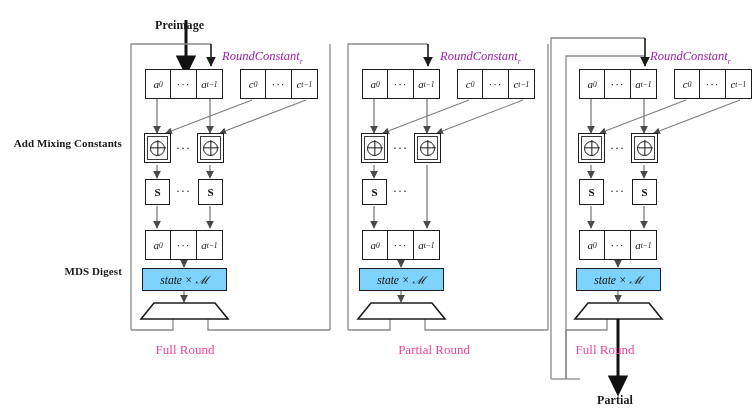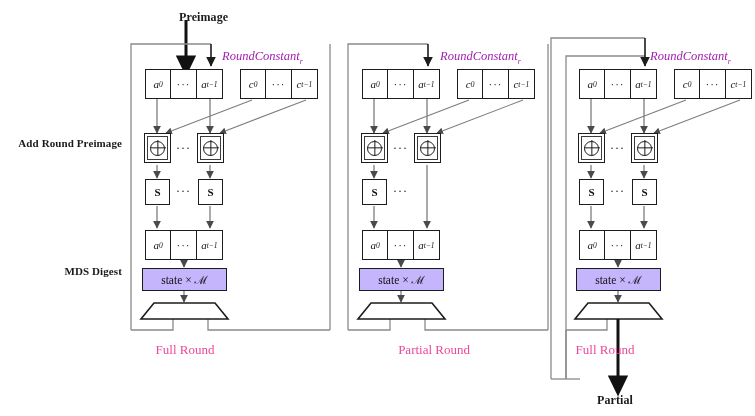--- a/index.html
+++ b/index.html
@@ -95,23 +95,24 @@
   .xorbox .circ::before,.xorbox .circ::after{
     content:"";position:absolute;background:#1c1c1c;
   }
   .xorbox .circ::before{left:-1.5px;right:-1.5px;top:50%;height:1.3px;transform:translateY(-50%);}
   .xorbox .circ::after{top:-1.5px;bottom:-1.5px;left:50%;width:1.3px;transform:translateX(-50%);}
 
   .mdsbox{
     position:absolute;
     box-sizing:border-box;
     border:1.5px solid #1c1c1c;
-    background:#c4b5fd;
+    background:#7dd3fc;
     display:flex;align-items:center;justify-content:center;
     font-family:"Liberation Serif", serif;
+    font-style:italic;
     font-size:11.5px;
     color:#111;
     white-space:nowrap;
   }
 
   .mid-dots{
     position:absolute;
     font-size:12px;color:#111;letter-spacing:1px;
     font-family:"Liberation Serif", serif;
   }
@@ -218,24 +219,24 @@
       <line x1="644" y1="206" x2="644" y2="228" stroke="#7d7d7d" stroke-width="1.3" marker-end="url(#ahThin)"></line>
 
       <line x1="618" y1="261" x2="618" y2="267" stroke="#7d7d7d" stroke-width="1.3" marker-end="url(#ahThin)"></line>
       <line x1="618" y1="291" x2="618" y2="302" stroke="#7d7d7d" stroke-width="1.3" marker-end="url(#ahThin)"></line>
       <path d="M588,303 L649,303 L662,319 L575,319 Z" fill="#ffffff" stroke="#1c1c1c" stroke-width="1.6"></path>
 
       <line x1="618" y1="319" x2="618" y2="388" stroke="#111111" stroke-width="3" marker-end="url(#ahFat)"></line>
     </g>
   </svg>
 
-  <div class="lbl" style="left:155px;top:10px;font-size:12px;margin-left:24px;">Preimage</div>
+  <div class="lbl" style="left:155px;top:18px;font-size:12px;">Preimage</div>
   <div class="lbl" style="left:597px;top:393px;font-size:12px;">Partial</div>
 
-  <div class="lbl stage-label" style="left:0px;top:137px;width:122px;">Add Round Preimage</div>
+  <div class="lbl stage-label" style="left:0px;top:137px;width:122px;">Add Mixing Constants</div>
   <div class="lbl stage-label" style="left:0px;top:265px;width:122px;">MDS Digest</div>
 
   <div class="rc-label" style="left:222px;top:49px;">
     <span>RoundConstant</span><sub>r</sub>
   </div>
   <div class="rc-label" style="left:440px;top:49px;">
     <span>RoundConstant</span><sub>r</sub>
   </div>
   <div class="rc-label" style="left:650px;top:49px;">
     <span>RoundConstant</span><sub>r</sub>

